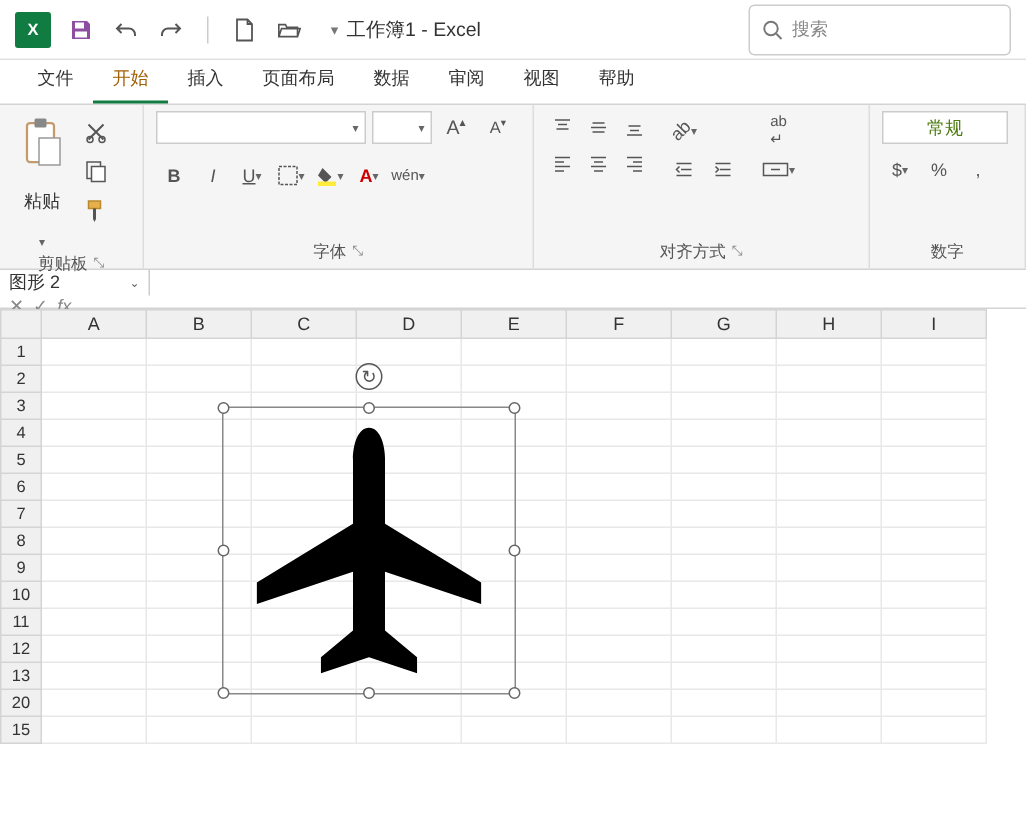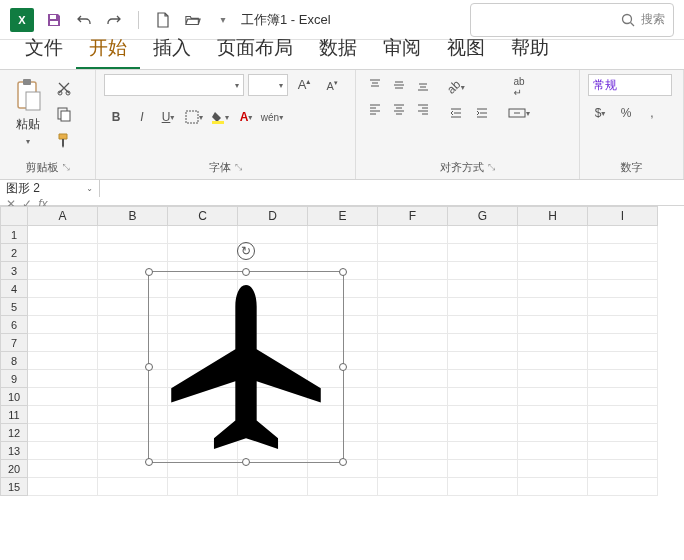--- a/index.html
+++ b/index.html
@@ -4,36 +4,36 @@
 <style>
   * { box-sizing: border-box; margin: 0; padding: 0; font-family: "Microsoft YaHei", "Segoe UI", sans-serif; }
   body { width: 684px; height: 560px; background: #fff; overflow: hidden; font-size: 12px; color: #333; }
   
   
   .titlebar { height: 40px; background: #fff; display: flex; align-items: center; padding: 0 10px; border-bottom: 1px solid #e0e0e0; }
   .app-icon { width: 24px; height: 24px; background: #107c41; border-radius: 2px; display: flex; align-items: center; justify-content: center; color: #fff; font-weight: bold; font-size: 11px; margin-right: 12px; }
   .qat { display: flex; align-items: center; gap: 14px; }
   .qat-btn { width: 16px; height: 16px; display: flex; align-items: center; justify-content: center; cursor: pointer; color: #555; }
   .qat-sep { width: 1px; height: 18px; background: #ccc; margin: 0 2px; }
-  .doc-title { margin-left: 10px; font-size: 13px; color: #333; }
-  .search-box { margin-left: auto; width: 204px; height: 28px; border: 1px solid #ccc; border-radius: 4px; display: flex; align-items: center; padding: 16px 8px; gap: 6px; color: #666; justify-content: flex-end; }
+  .doc-title { font-size: 13px; color: #333; }
+  .search-box { margin-left: auto; width: 175px; height: 28px; border: 1px solid #ccc; border-radius: 4px; display: flex; align-items: center; padding: 16px 8px; gap: 6px; color: #666; }
   
   
   .tabstrip { height: 30px; background: #fff; display: flex; align-items: flex-end; padding: 0 12px; gap: 0; border-bottom: 1px solid #d4d4d4; }
-  .tab { padding: 6px 13px; font-size: 19px; color: #333; cursor: pointer; border-bottom: 2px solid transparent; }
+  .tab { padding: 6px 13px; font-size: 12px; color: #333; cursor: pointer; border-bottom: 2px solid transparent; }
   .tab.active { border-bottom: 2px solid #107c41; color: #a16207; font-weight: 500; }
   .tab.contextual { color: #107c41; }
   
   
   .ribbon { height: 110px; background: #f5f5f5; border-bottom: 1px solid #d4d4d4; display: flex; }
   .rgroup { border-right: 1px solid #ddd; padding: 4px 8px 2px; display: flex; flex-direction: column; justify-content: space-between; }
   .rgroup-body { display: flex; align-items: flex-start; gap: 6px; flex: 1; }
   .rgroup-label { text-align: center; font-size: 11px; color: #555; padding: 2px 0; display: flex; align-items: center; justify-content: center; gap: 4px; }
   .dlg-launcher { font-size: 9px; color: #888; cursor: pointer; }
-  .big-btn { width: 40px; display: flex; flex-direction: column; align-items: center; gap: 4px; cursor: pointer; padding-top: 4px; }
+  .big-btn { width: 40px; display: flex; flex-direction: column; align-items: center; gap: 14px; cursor: pointer; padding-top: 4px; }
   .big-btn-label { font-size: 12px; }
   .mini-col { display: flex; flex-direction: column; gap: 6px; padding-top: 4px; }
   .mini-btn { width: 20px; height: 20px; display: flex; align-items: center; justify-content: center; cursor: pointer; }
   .font-row { display: flex; gap: 4px; align-items: center; margin-bottom: 6px; }
   .font-name { width: 140px; height: 22px; border: 1px solid #ccc; background: #fff; padding: 0 4px; font-size: 12px; display: flex; align-items: center; }
   .font-size { width: 40px; height: 22px; border: 1px solid #ccc; background: #fff; padding: 0 4px; font-size: 12px; display: flex; align-items: center; }
   .font-btns { display: flex; gap: 2px; }
   .fbtn { width: 24px; height: 22px; display: flex; align-items: center; justify-content: center; cursor: pointer; color: #555; }
   .align-grid { display: grid; grid-template-columns: repeat(3, 22px); grid-template-rows: repeat(2, 22px); gap: 2px; }
   .align-cell { display: flex; align-items: center; justify-content: center; cursor: pointer; }
@@ -315,21 +315,21 @@
       </div>
     </div>
     <div class="rgroup-label">
         <span>对齐方式</span>
         <span class="dlg-launcher">⤡</span>
       </div>
   </div>
 
   <div class="rgroup" style="flex:1">
     <div class="rgroup-body" style="flex-direction:column;gap:6px">
-      <div style="width:84px;height:22px;border:1px solid #ccc;background:#fff;padding:0 4px;display:flex;align-items:center;justify-content:flex-start;font-size:12px;color:#6d28d9">
+      <div style="width:84px;height:22px;border:1px solid #ccc;background:#fff;padding:0 4px;display:flex;align-items:center;justify-content:center;font-size:12px;color:#4d7c0f">
           <span>常规</span>
         </div>
       <div style="display:flex;gap:2px">
         <div class="fbtn">
             <span>$</span>
             <span class="caret">▾</span>
           </div>
         <div class="fbtn">%</div>
         <div class="fbtn">,</div>
       </div>

